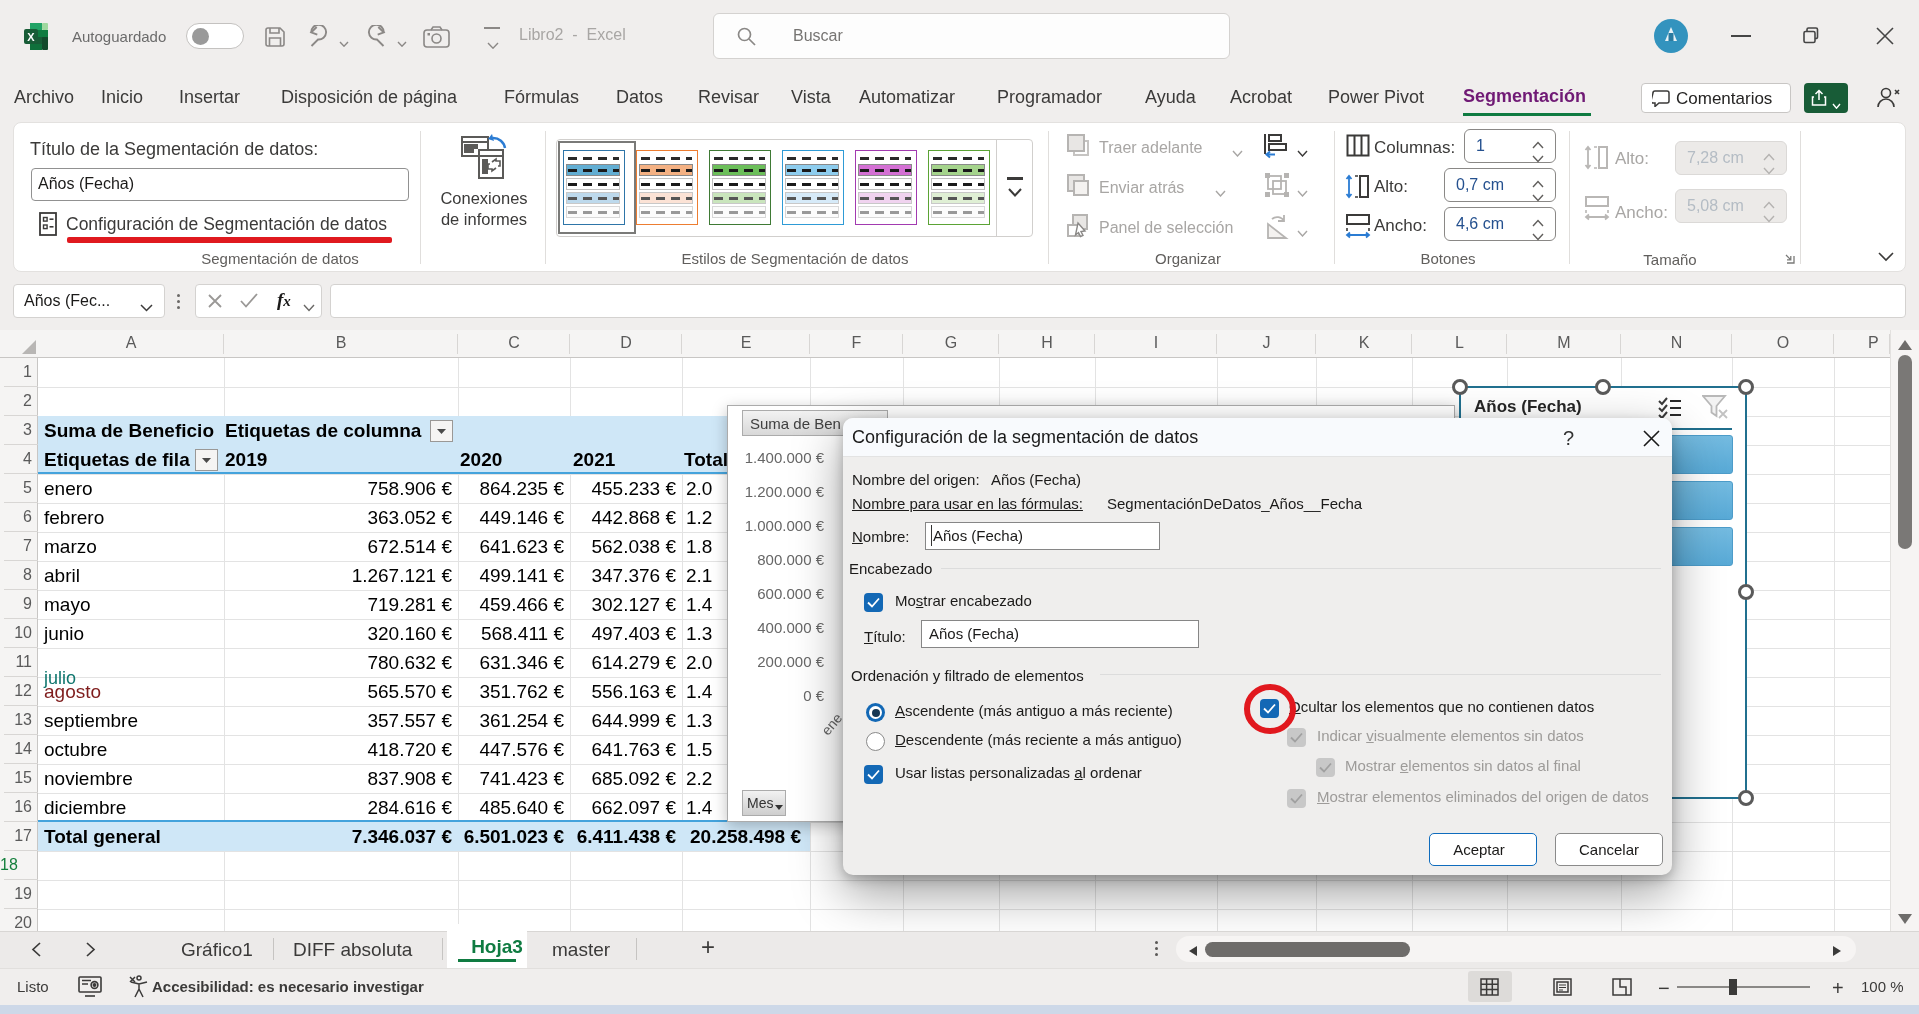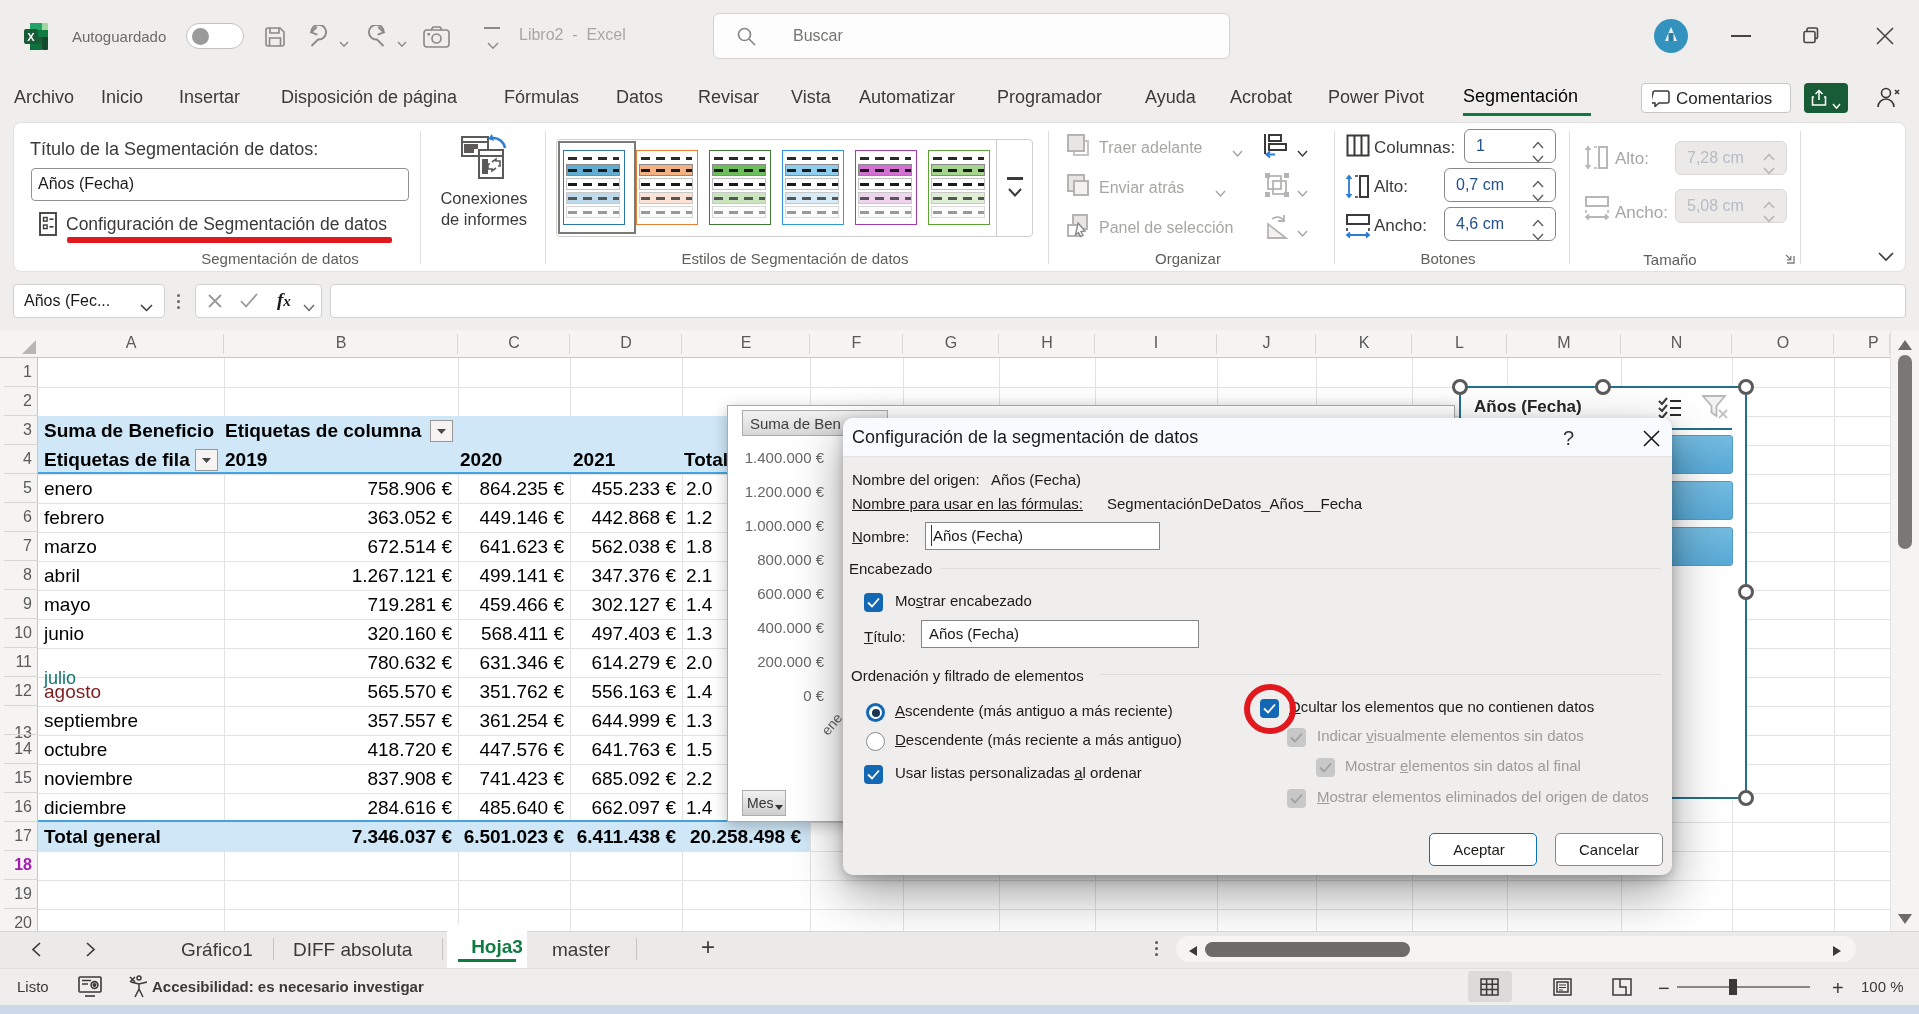--- a/index.html
+++ b/index.html
@@ -76,21 +76,21 @@
 <div class="abs" style="left:281px;top:87px;font-size:18px;color:#3b3a39;">Disposición de página</div>
 <div class="abs" style="left:504px;top:87px;font-size:18px;color:#3b3a39;">Fórmulas</div>
 <div class="abs" style="left:616px;top:87px;font-size:18px;color:#3b3a39;">Datos</div>
 <div class="abs" style="left:698px;top:87px;font-size:18px;color:#3b3a39;">Revisar</div>
 <div class="abs" style="left:791px;top:87px;font-size:18px;color:#3b3a39;">Vista</div>
 <div class="abs" style="left:859px;top:87px;font-size:18px;color:#3b3a39;">Automatizar</div>
 <div class="abs" style="left:997px;top:87px;font-size:18px;color:#3b3a39;">Programador</div>
 <div class="abs" style="left:1145px;top:87px;font-size:18px;color:#3b3a39;">Ayuda</div>
 <div class="abs" style="left:1230px;top:87px;font-size:18px;color:#3b3a39;">Acrobat</div>
 <div class="abs" style="left:1328px;top:87px;font-size:18px;color:#3b3a39;">Power Pivot</div>
-<div class="abs" style="left:1463px;top:86px;font-size:18px;font-weight:normal;color:#000000;">Segmentación</div>
+<div class="abs" style="left:1463px;top:86px;font-size:18px;font-weight:bold;color:#701a75;">Segmentación</div>
 <div class="abs" style="left:1463px;top:113px;width:128px;height:3px;background:#0f7b41;"></div>
 <div class="abs" style="left:1641px;top:83px;width:150px;height:30px;background:#fff;border:1px solid #c8c6c4;border-radius:4px;"></div>
 <div class="abs" style="left:1652px;top:90px;"><svg width="18" height="17" viewBox="0 0 18 17" fill="none" stroke="#3b3a39" stroke-width="1.5">
       <path d="M1 3 a2 2 0 0 1 2-2 h12 a2 2 0 0 1 2 2 v8 a2 2 0 0 1-2 2 h-8 l-4 3.5 v-3.5 h-2 a2 2 0 0 1-2-2 z"></path>
     </svg></div>
 <div class="abs" style="left:1676px;top:89px;font-size:17px;color:#252423;">Comentarios</div>
 <div class="abs" style="left:1804px;top:83px;width:44px;height:30px;background:#185c37;border-radius:4px;"></div>
 <div class="abs" style="left:1810px;top:89px;"><svg width="18" height="18" viewBox="0 0 18 18" fill="none" stroke="#fff" stroke-width="1.5">
       <path d="M9 11 L9 2 M5.5 5 L9 1.5 L12.5 5"></path>
       <path d="M4 8 H2.5 V16 H15.5 V8 H14"></path>
@@ -421,31 +421,31 @@
 <div class="abs" style="left:0;top:566px;width:32px;font-size:16px;color:#5a5a5a;text-align:right;">8</div>
 <div class="abs" style="left:4px;top:589px;width:34px;height:1px;background:#d8d6d4;"></div>
 <div class="abs" style="left:0;top:595px;width:32px;font-size:16px;color:#5a5a5a;text-align:right;">9</div>
 <div class="abs" style="left:4px;top:618px;width:34px;height:1px;background:#d8d6d4;"></div>
 <div class="abs" style="left:0;top:624px;width:32px;font-size:16px;color:#5a5a5a;text-align:right;">10</div>
 <div class="abs" style="left:4px;top:647px;width:34px;height:1px;background:#d8d6d4;"></div>
 <div class="abs" style="left:0;top:653px;width:32px;font-size:16px;color:#5a5a5a;text-align:right;">11</div>
 <div class="abs" style="left:4px;top:676px;width:34px;height:1px;background:#d8d6d4;"></div>
 <div class="abs" style="left:0;top:682px;width:32px;font-size:16px;color:#5a5a5a;text-align:right;">12</div>
 <div class="abs" style="left:4px;top:705px;width:34px;height:1px;background:#d8d6d4;"></div>
-<div class="abs" style="left:0;top:711px;width:32px;font-size:16px;color:#5a5a5a;text-align:right;margin-top:13px;">13</div>
+<div class="abs" style="left:0;top:711px;width:32px;font-size:16px;color:#5a5a5a;text-align:right;">13</div>
 <div class="abs" style="left:4px;top:734px;width:34px;height:1px;background:#d8d6d4;"></div>
 <div class="abs" style="left:0;top:740px;width:32px;font-size:16px;color:#5a5a5a;text-align:right;">14</div>
 <div class="abs" style="left:4px;top:763px;width:34px;height:1px;background:#d8d6d4;"></div>
 <div class="abs" style="left:0;top:769px;width:32px;font-size:16px;color:#5a5a5a;text-align:right;">15</div>
 <div class="abs" style="left:4px;top:792px;width:34px;height:1px;background:#d8d6d4;"></div>
 <div class="abs" style="left:0;top:798px;width:32px;font-size:16px;color:#5a5a5a;text-align:right;">16</div>
 <div class="abs" style="left:4px;top:821px;width:34px;height:1px;background:#d8d6d4;"></div>
 <div class="abs" style="left:0;top:827px;width:32px;font-size:16px;color:#5a5a5a;text-align:right;">17</div>
 <div class="abs" style="left:4px;top:850px;width:34px;height:1px;background:#d8d6d4;"></div>
-<div class="abs" style="left:0;top:856px;width:32px;font-size:16px;color:#a21caf;text-align:right;font-weight:bold;">18</div>
+<div class="abs" style="left:0;top:856px;width:32px;font-size:16px;color:#15803d;text-align:left;">18</div>
 <div class="abs" style="left:4px;top:879px;width:34px;height:1px;background:#d8d6d4;"></div>
 <div class="abs" style="left:0;top:885px;width:32px;font-size:16px;color:#5a5a5a;text-align:right;">19</div>
 <div class="abs" style="left:4px;top:908px;width:34px;height:1px;background:#d8d6d4;"></div>
 <div class="abs" style="left:0;top:914px;width:32px;font-size:16px;color:#5a5a5a;text-align:right;">20</div>
 <div class="abs" style="left:4px;top:937px;width:34px;height:1px;background:#d8d6d4;"></div>
 <div class="abs" style="left:224px;top:358px;width:1px;height:573px;background:#e3e3e3;"></div>
 <div class="abs" style="left:458px;top:358px;width:1px;height:573px;background:#e3e3e3;"></div>
 <div class="abs" style="left:570px;top:358px;width:1px;height:573px;background:#e3e3e3;"></div>
 <div class="abs" style="left:682px;top:358px;width:1px;height:573px;background:#e3e3e3;"></div>
 <div class="abs" style="left:810px;top:358px;width:1px;height:573px;background:#e3e3e3;"></div>

